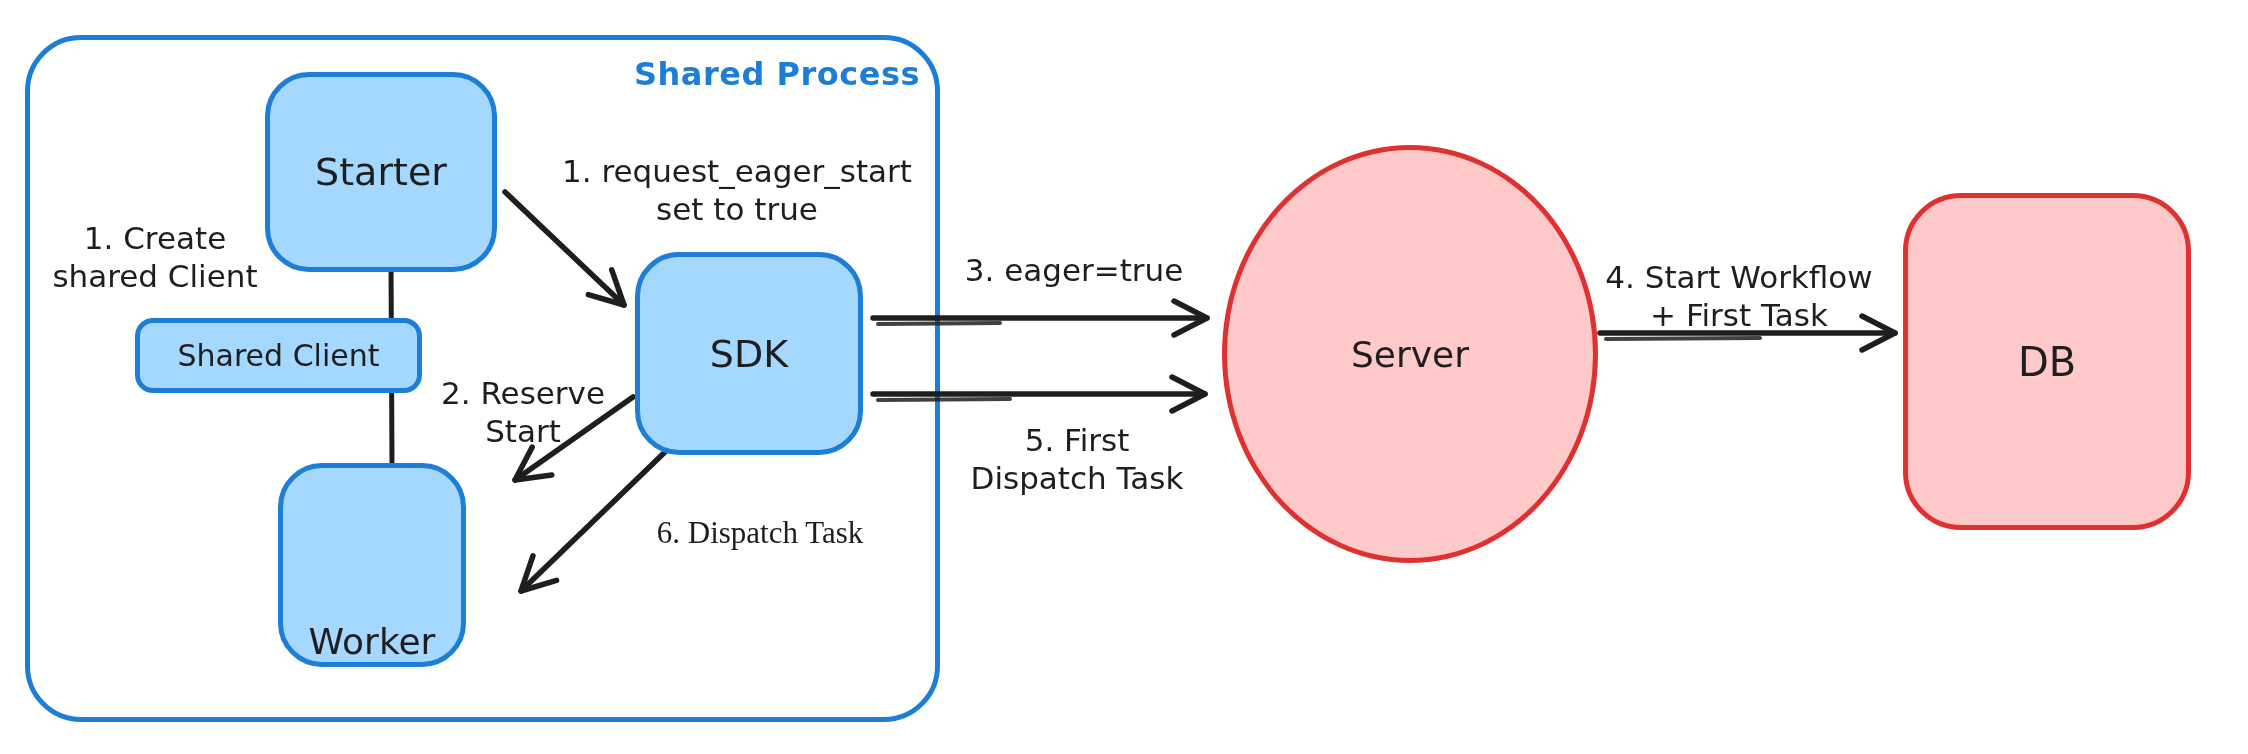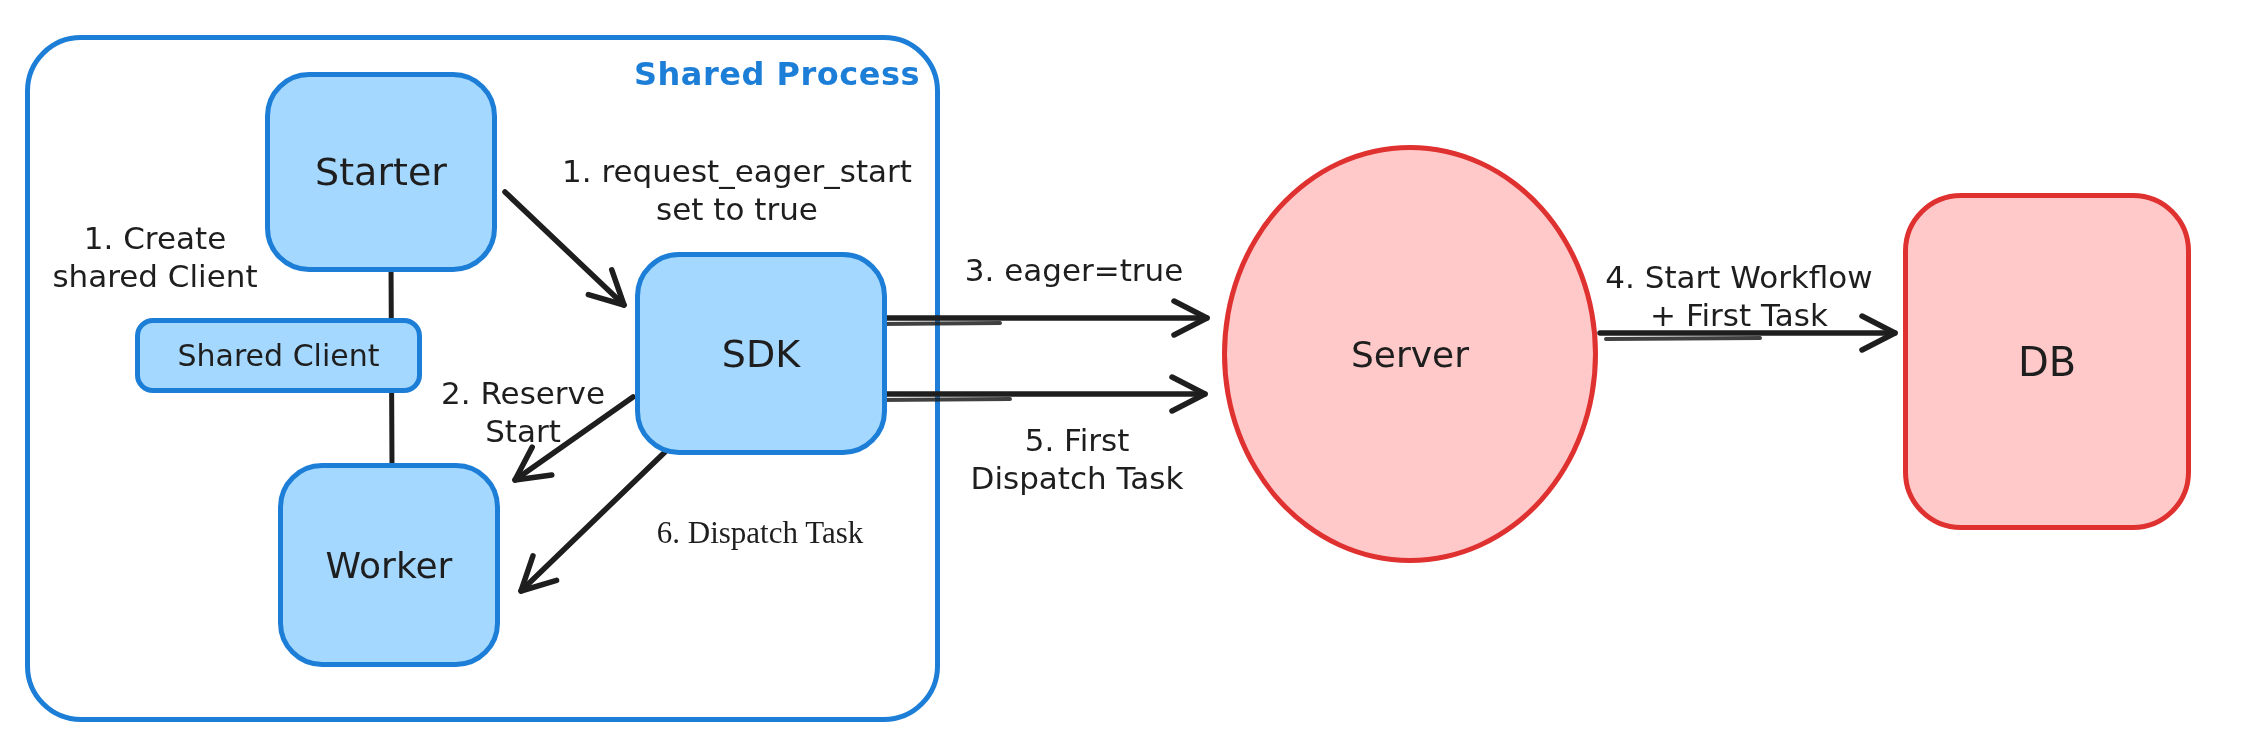--- a/index.html
+++ b/index.html
@@ -45,22 +45,22 @@
   .node.blue {
     background: #a5d8ff;
     border: 5px solid #1c7ed6;
   }
   .node.red {
     background: #ffc9c9;
     border: 5px solid #e03131;
   }
   .node-starter { left: 265px; top: 72px;  width: 232px; height: 200px; border-radius: 44px; font-size: 38px; }
   .node-shared-client { left: 135px; top: 318px; width: 287px; height: 75px; border-radius: 18px; font-size: 30px; }
-  .node-worker  { left: 278px; top: 463px; width: 222px; height: 204px; border-radius: 44px; font-size: 36px; }
-  .node-sdk     { left: 635px; top: 252px; width: 252px; height: 203px; border-radius: 44px; font-size: 38px; }
+  .node-worker  { left: 278px; top: 463px; width: 188px; height: 204px; border-radius: 44px; font-size: 36px; align-items: flex-end; }
+  .node-sdk     { left: 635px; top: 252px; width: 228px; height: 203px; border-radius: 44px; font-size: 38px; }
   .node-server  { left: 1222px; top: 145px; width: 376px; height: 418px; border-radius: 50%; font-size: 36px; }
   .node-db      { left: 1903px; top: 193px; width: 288px; height: 337px; border-radius: 58px; font-size: 40px; }
 
   
   .label, .note {
     position: absolute;
     transform: translate(-50%, -50%);
     text-align: center;
     white-space: nowrap;
     z-index: 4;

